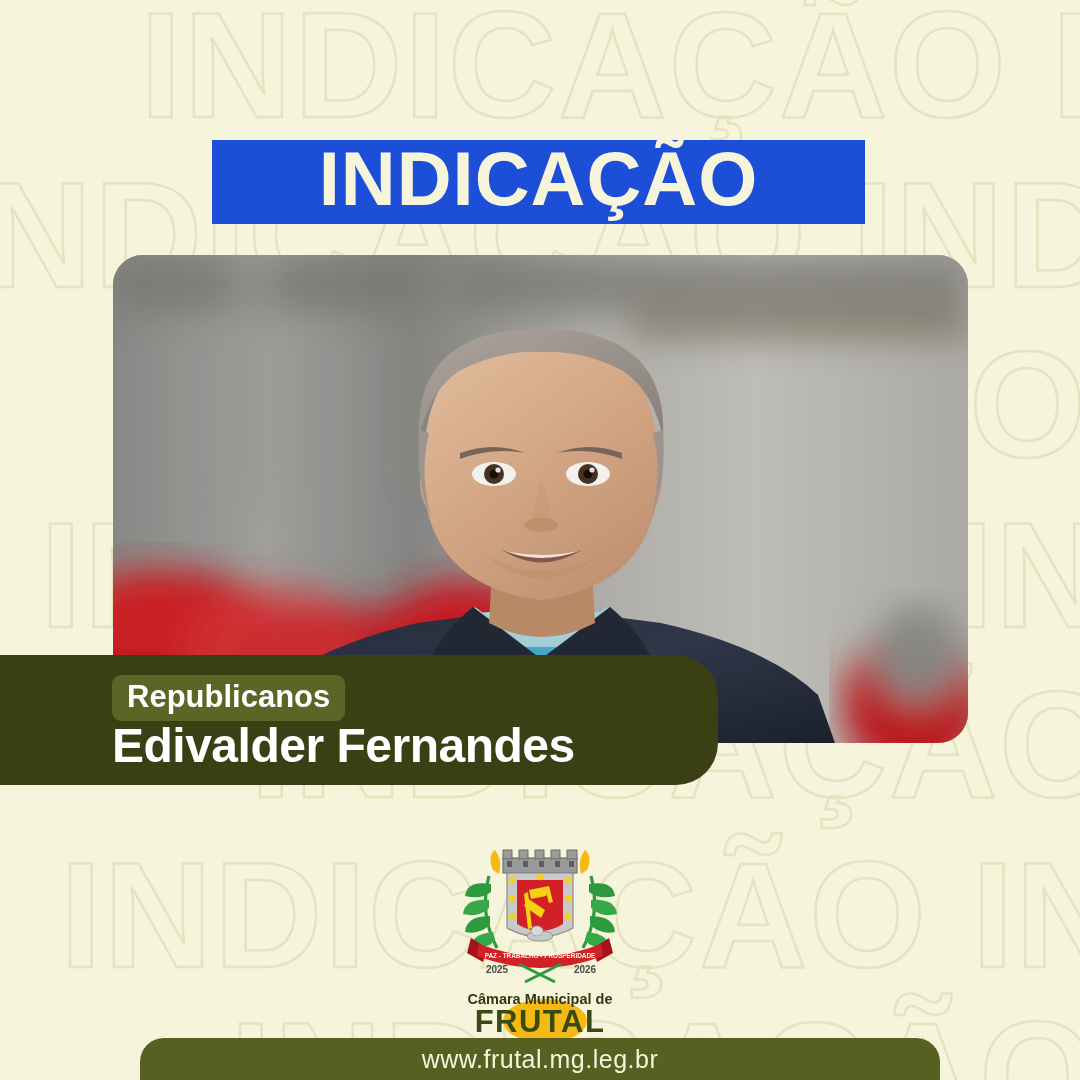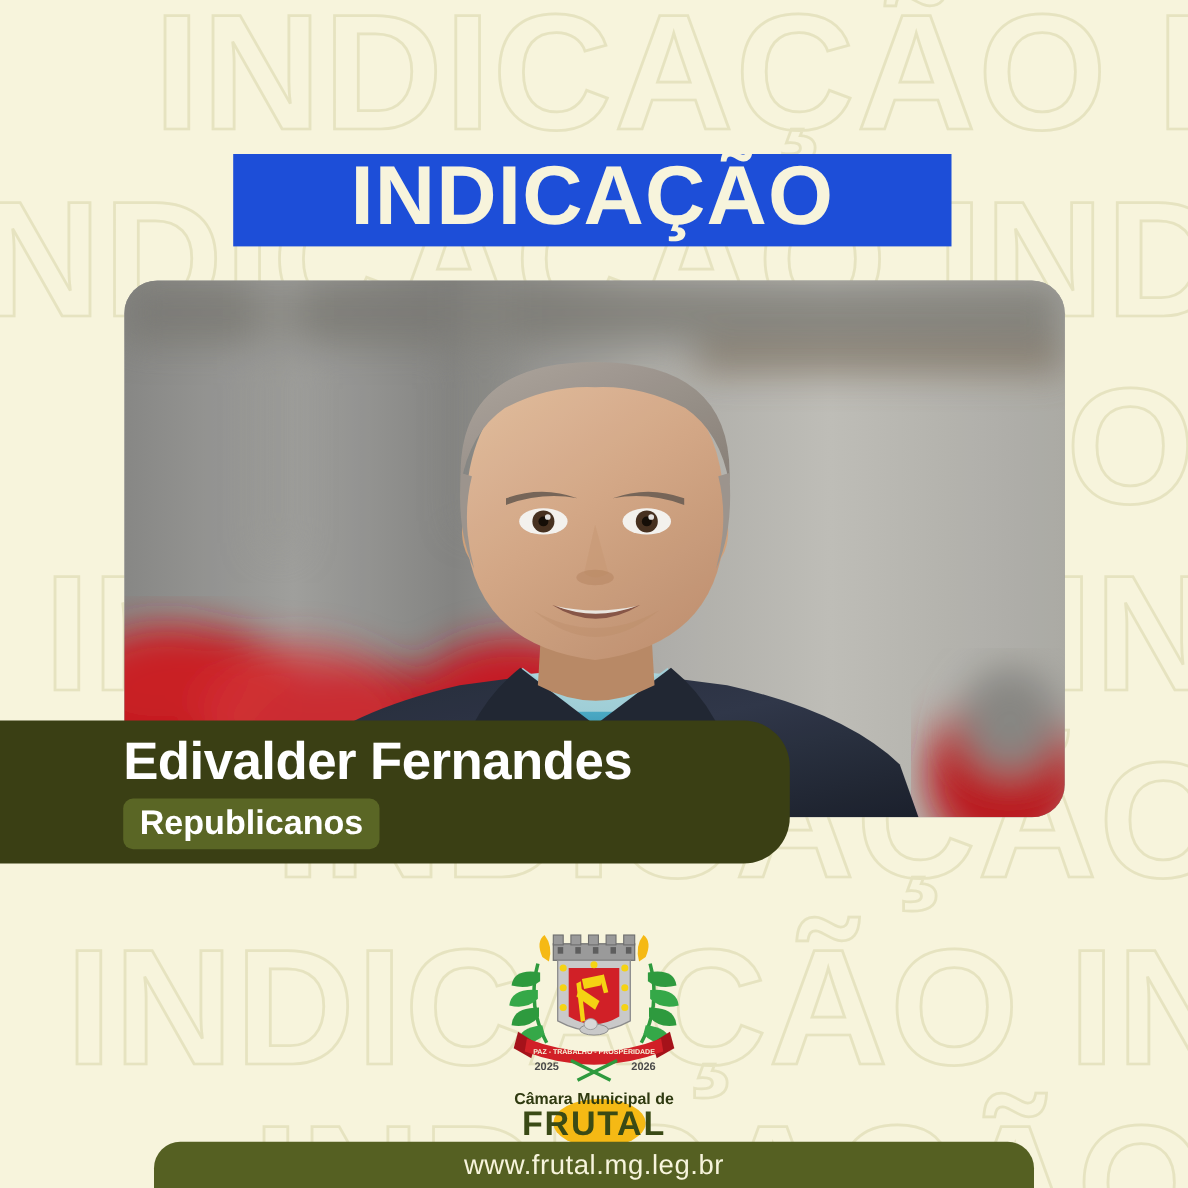--- a/index.html
+++ b/index.html
@@ -245,22 +245,22 @@
     <path d="M389 295 Q428 320 469 295 Q428 309 389 295 Z" fill="#8d5a4a"></path>
     <path d="M392 296 Q428 310 466 296 Q428 304 392 296 Z" fill="#f4f0ea"></path>
 
     <path d="M372 300 Q428 348 486 300 Q428 332 372 300 Z" fill="#bc8d68" opacity="0.3"></path>
 
     <rect x="0" y="0" width="855" height="488" fill="#000" opacity="0.04"></rect>
   </svg>
 </div>
 
 <div id="name-banner">
+  <div id="party-badge">Republicanos</div>
   <div id="person-name">Edivalder Fernandes</div>
-  <div id="party-badge">Republicanos</div>
 </div>
 
 <div id="logo-block">
 
   <svg id="coat-of-arms" viewBox="0 0 190 145">
 
     <g>
       <path d="M52 108 Q34 74 44 36" stroke="#2E9A3E" stroke-width="3.2" fill="none"></path>
       <path d="M138 108 Q156 74 146 36" stroke="#2E9A3E" stroke-width="3.2" fill="none"></path>
       <path d="M46 44 Q22 40 20 56 Q36 60 46 52 Z" fill="#2E9A3E"></path>

